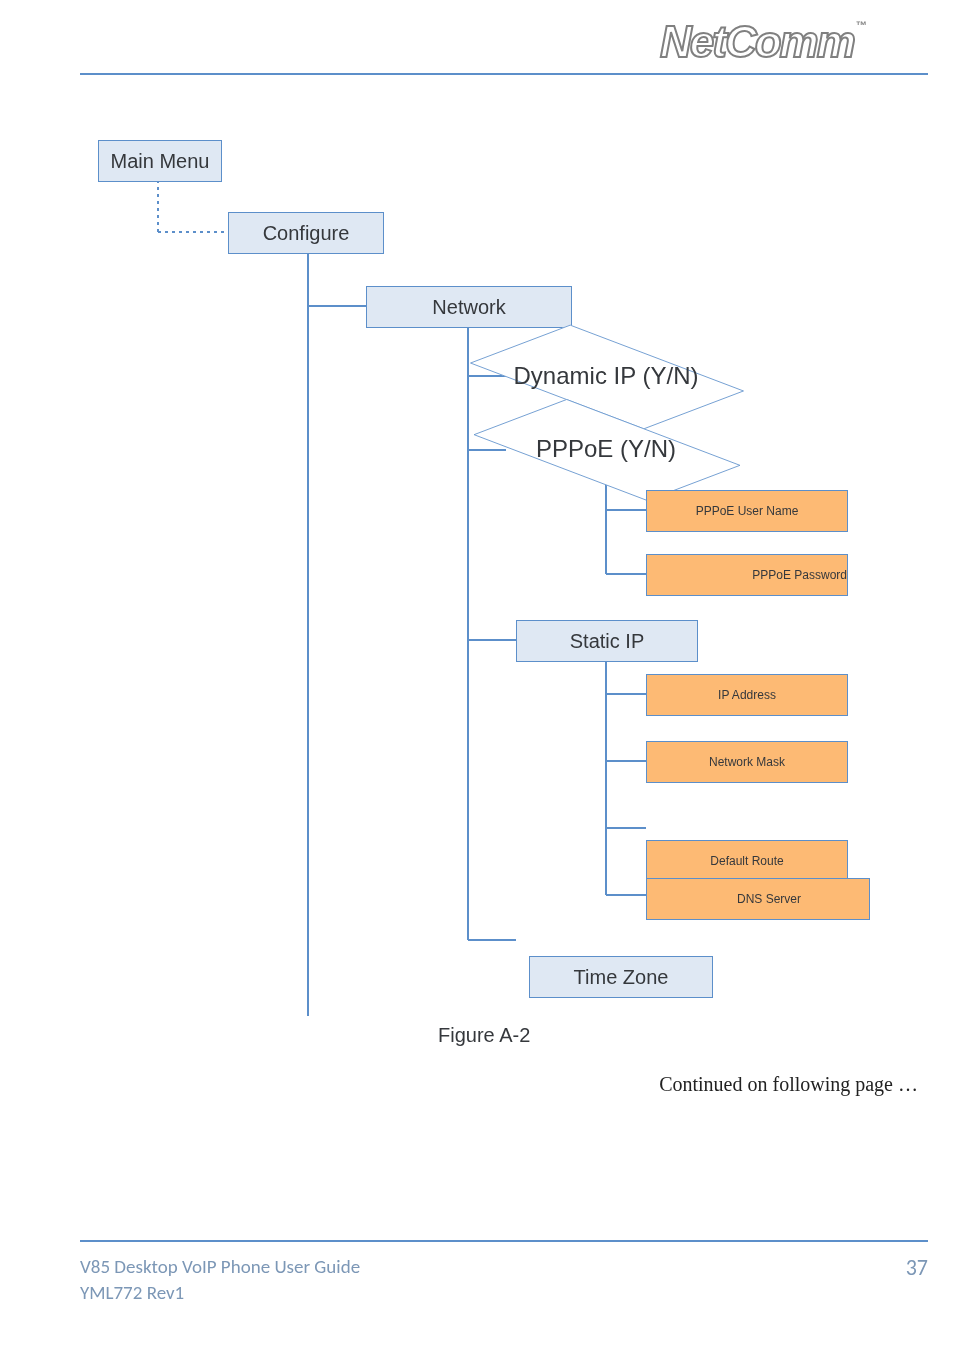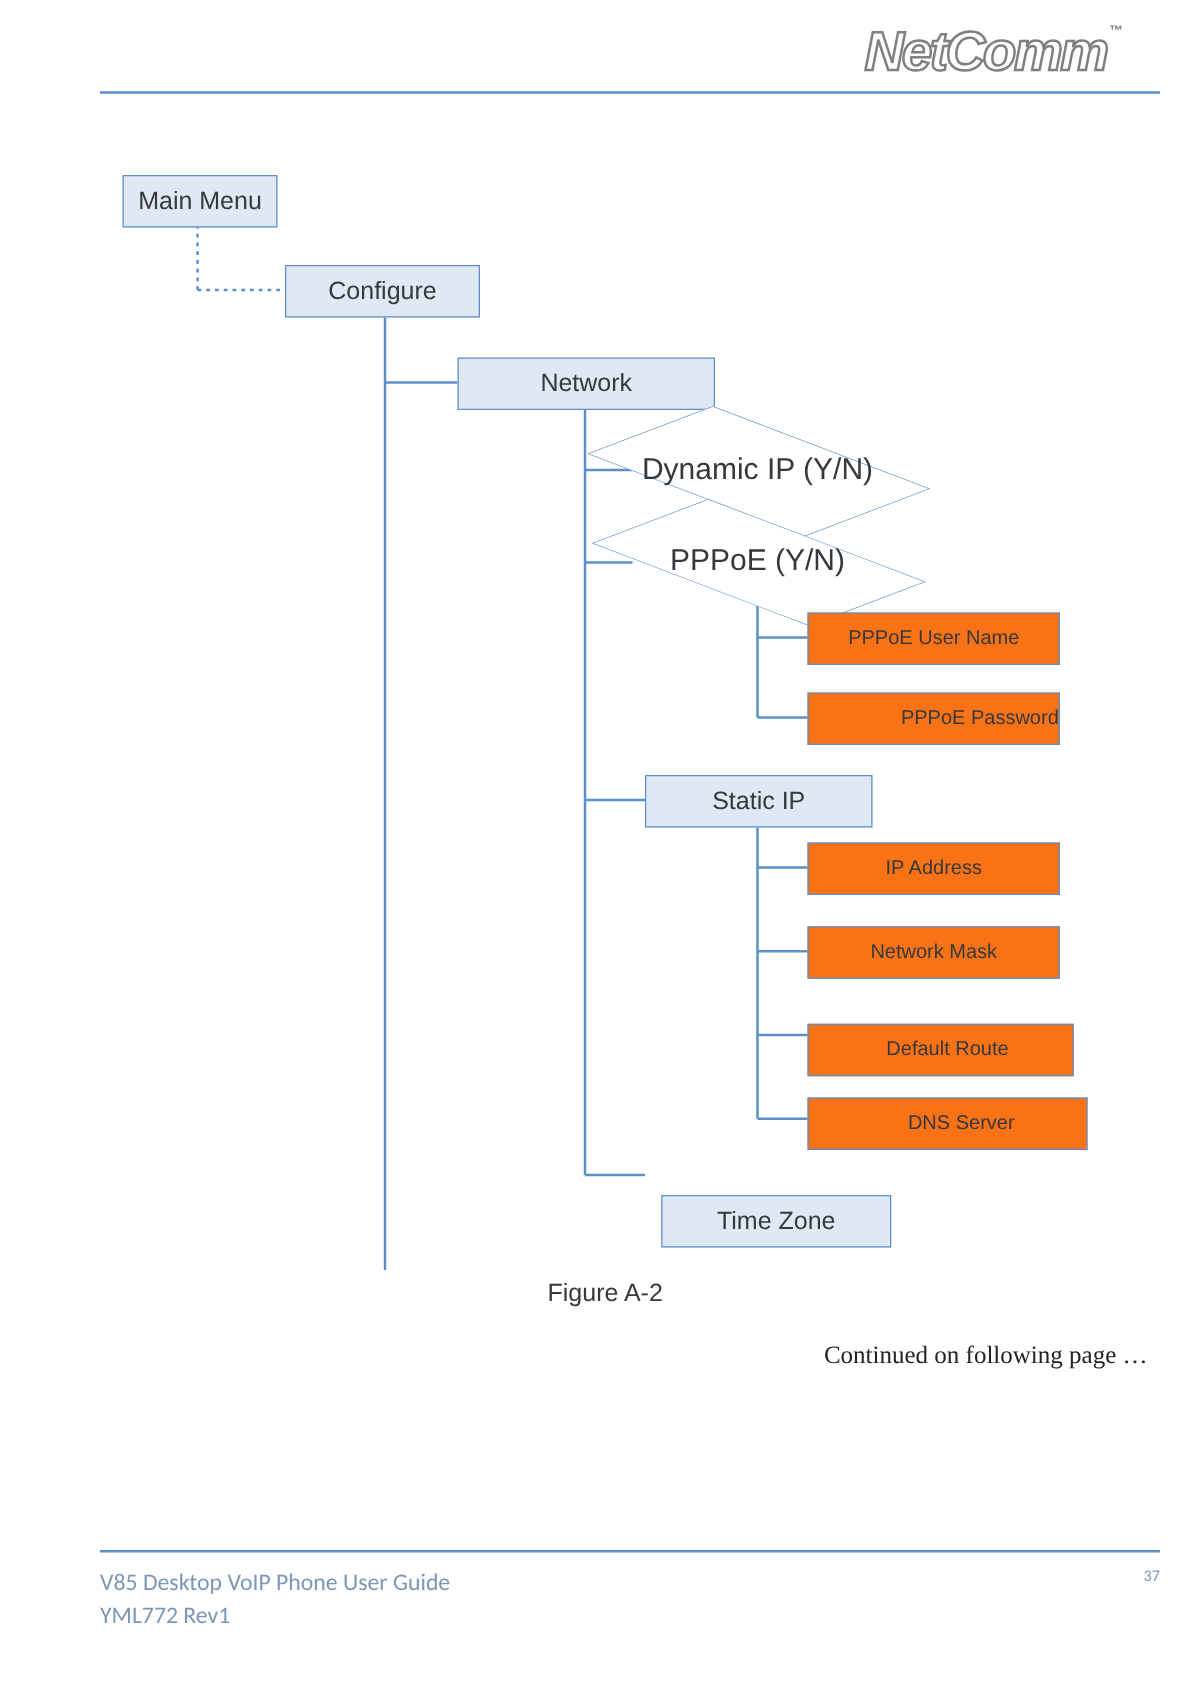--- a/index.html
+++ b/index.html
@@ -24,21 +24,21 @@
     position:absolute;
     left: 660px; top: 20px;
     width: 270px; height: 48px;
     font-family: "Arial Black", Impact, sans-serif;
     font-style: italic;
     font-weight: 900;
     font-size: 44px;
     letter-spacing: -2px;
     line-height: 1;
     white-space: nowrap;
-    text-align: center;
+    text-align: left;
     -webkit-text-stroke: 2px #808080;
     color: #ffffff;
   }
   .logo .tm {
     font-size: 11px;
     -webkit-text-stroke: 0;
     color:#808080;
     font-style: normal;
     vertical-align: top;
     margin-left:2px;
@@ -66,26 +66,26 @@
     border: 1.5px solid var(--box-stroke);
     display:flex;
     align-items:center;
     justify-content:center;
     font-size: 20px;
     color: #35383c;
   }
   
   .pbox {
     position:absolute;
-    background: #f97316;
+    background: #fdba74;
     border: 1.5px solid var(--box-stroke);
     display:flex;
     align-items:center;
     justify-content:center;
-    font-size: 16px;
+    font-size: 12px;
     color: #35383c;
   }
 
   
   .dwrap { position:absolute; }
   .diamond {
     width:100%; height:100%;
     transform: scaleY(0.38) rotate(45deg);
     transform-origin: center;
     background: #ffffff;
@@ -131,21 +131,21 @@
     left:80px; top:1254px;
     font-family: Corbel, "Segoe UI", Calibri, sans-serif;
     font-size:19px;
     color: var(--footer-text);
     line-height:1.35;
   }
   .foot-right {
     position:absolute;
     right:26px; top:1254px;
     font-family: Corbel, "Segoe UI", Calibri, sans-serif;
-    font-size:13px;
+    font-size:22px;
     color: var(--footer-text);
   }
 </style>
 </head>
 <body>
 
 <div class="logo">
   <span>NetComm</span><span class="tm">™</span>
 </div>
 <div class="top-rule"></div>
@@ -215,21 +215,21 @@
   <div class="fbox" style="left:430px; top:480px; width:180px; height:40px;">
     <span>Static IP</span>
   </div>
 
   <div class="pbox" style="left:560px; top:534px; width:200px; height:40px;">
     <span>IP Address</span>
   </div>
   <div class="pbox" style="left:560px; top:601px; width:200px; height:40px;">
     <span>Network Mask</span>
   </div>
-  <div class="pbox" style="left:560px; top:679px; width:200px; height:40px;padding-left:11px;">
+  <div class="pbox" style="left:560px; top:700px; width:200px; height:40px;">
     <span>Default Route</span>
   </div>
   <div class="pbox" style="left:560px; top:738px; width:200px; height:40px;padding-left:22px;">
     <span>DNS Server</span>
   </div>
 
   <div class="fbox" style="left:443px; top:780px; width:182px; height:40px;margin-top:36px;">
     <span>Time Zone</span>
   </div>
 

